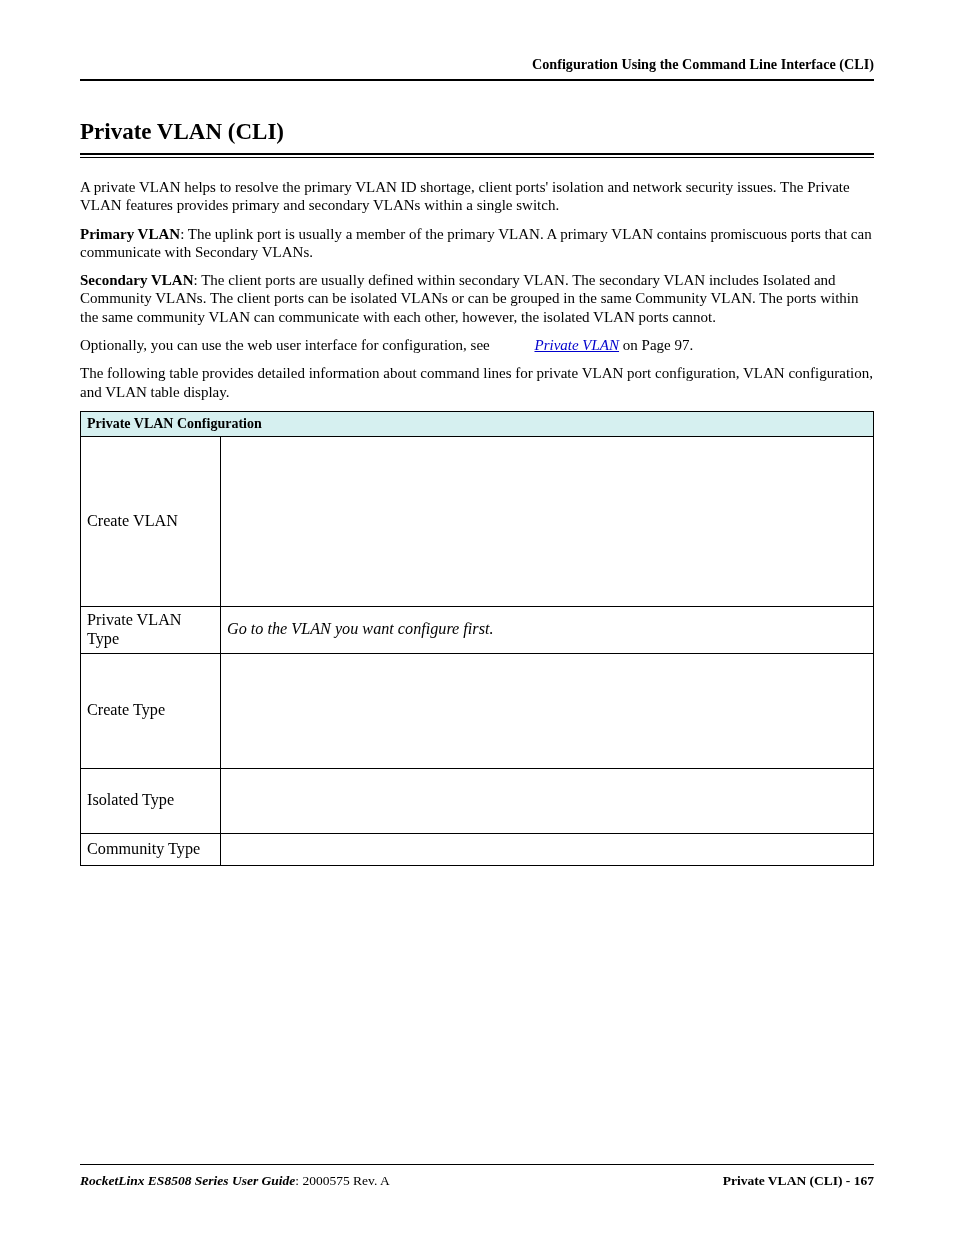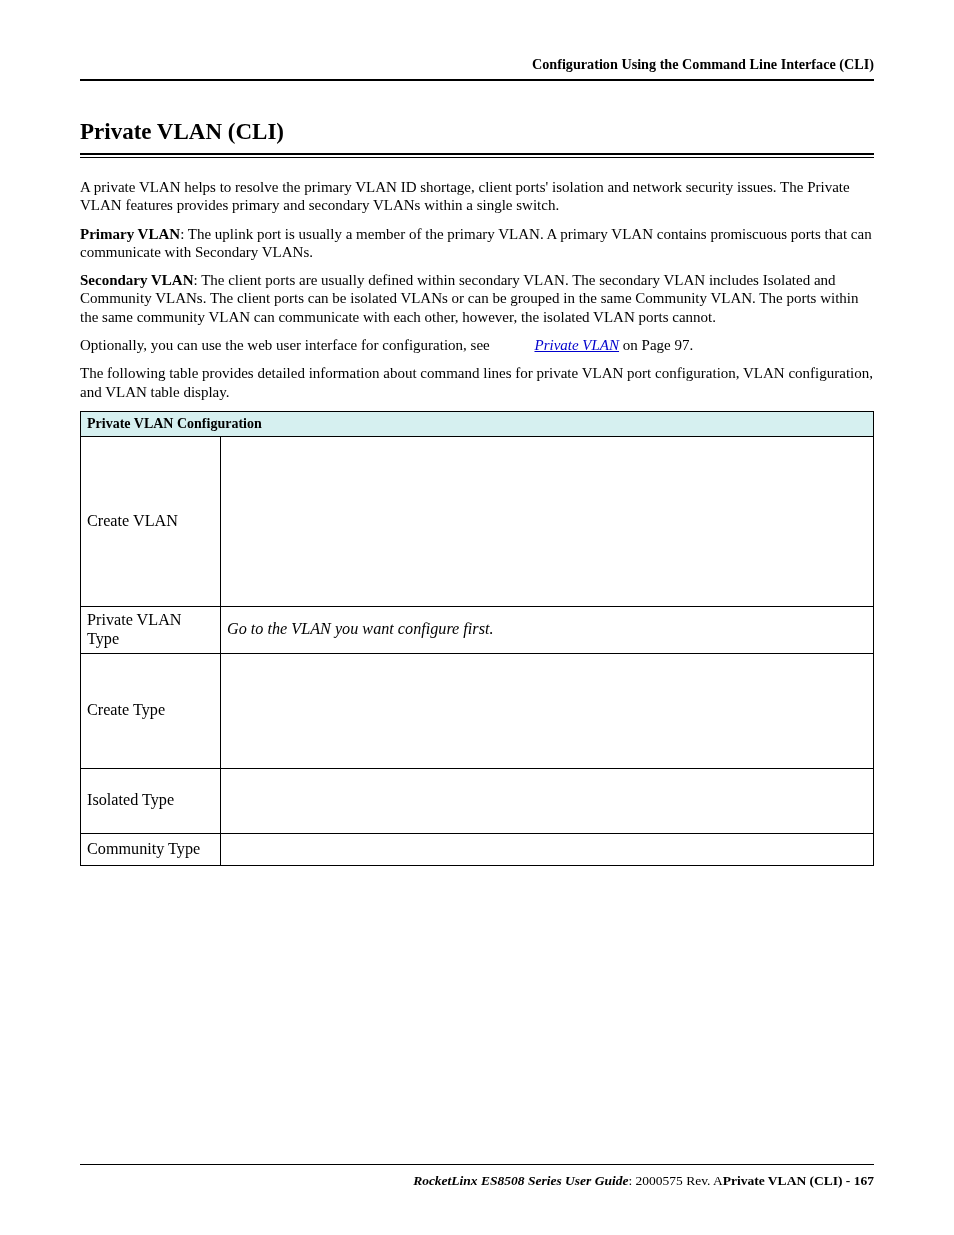--- a/index.html
+++ b/index.html
@@ -12,21 +12,21 @@
   .para { font-size: 15px; line-height: 1.22; margin-bottom: 10px; font-family: "Times New Roman", Times, serif; }
   .bold { font-weight: bold; }
   .link { color: #0000cc; text-decoration: underline; font-style: italic; margin-left: 41px; }
   table.cfg { border-collapse: collapse; width: 100%; margin-top: 6px; table-layout: fixed; }
   table.cfg th { background: #d6f0f0; border: 1px solid #000; text-align: left; padding: 4px 6px; font-size: 14px; font-weight: bold; font-family: "Times New Roman", Times, serif; }
   table.cfg td { border: 1px solid #000; padding: 4px 6px; font-size: 16.2px; vertical-align: middle; font-family: "Times New Roman", Times, serif; }
   table.cfg td.left { width: 140px; }
   .italic { font-style: italic; margin-left: 24px; }
   .footer { position: absolute; left: 80px; right: 80px; bottom: 46px; }
   .footer-line { border-top: 1.5px solid #000; margin-bottom: 8px; }
-  .footer-row { display: flex; justify-content: flex-end; font-size: 13.5px; font-family: "Times New Roman", Times, serif; }
+  .footer-row { display: flex; justify-content: space-between; font-size: 13.5px; font-family: "Times New Roman", Times, serif; }
   .footer-left .fi { font-style: italic; font-weight: bold; }
   .footer-right { font-weight: bold; }
   col.c1 { width: 140px; }
 </style>
 </head>
 <body>
 
 <div class="page">
 
   <div class="header-right">Configuration Using the Command Line Interface (CLI)</div>

